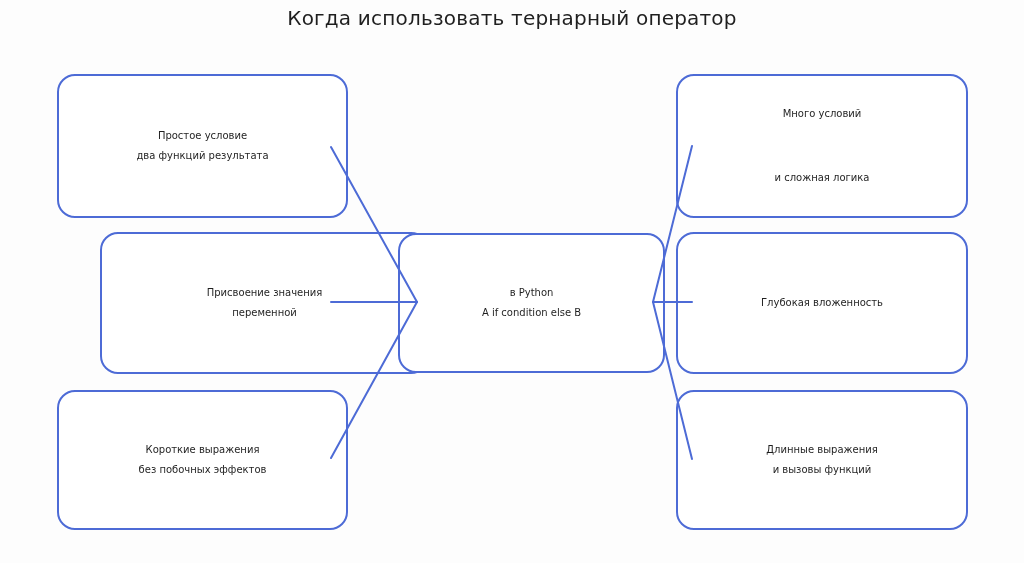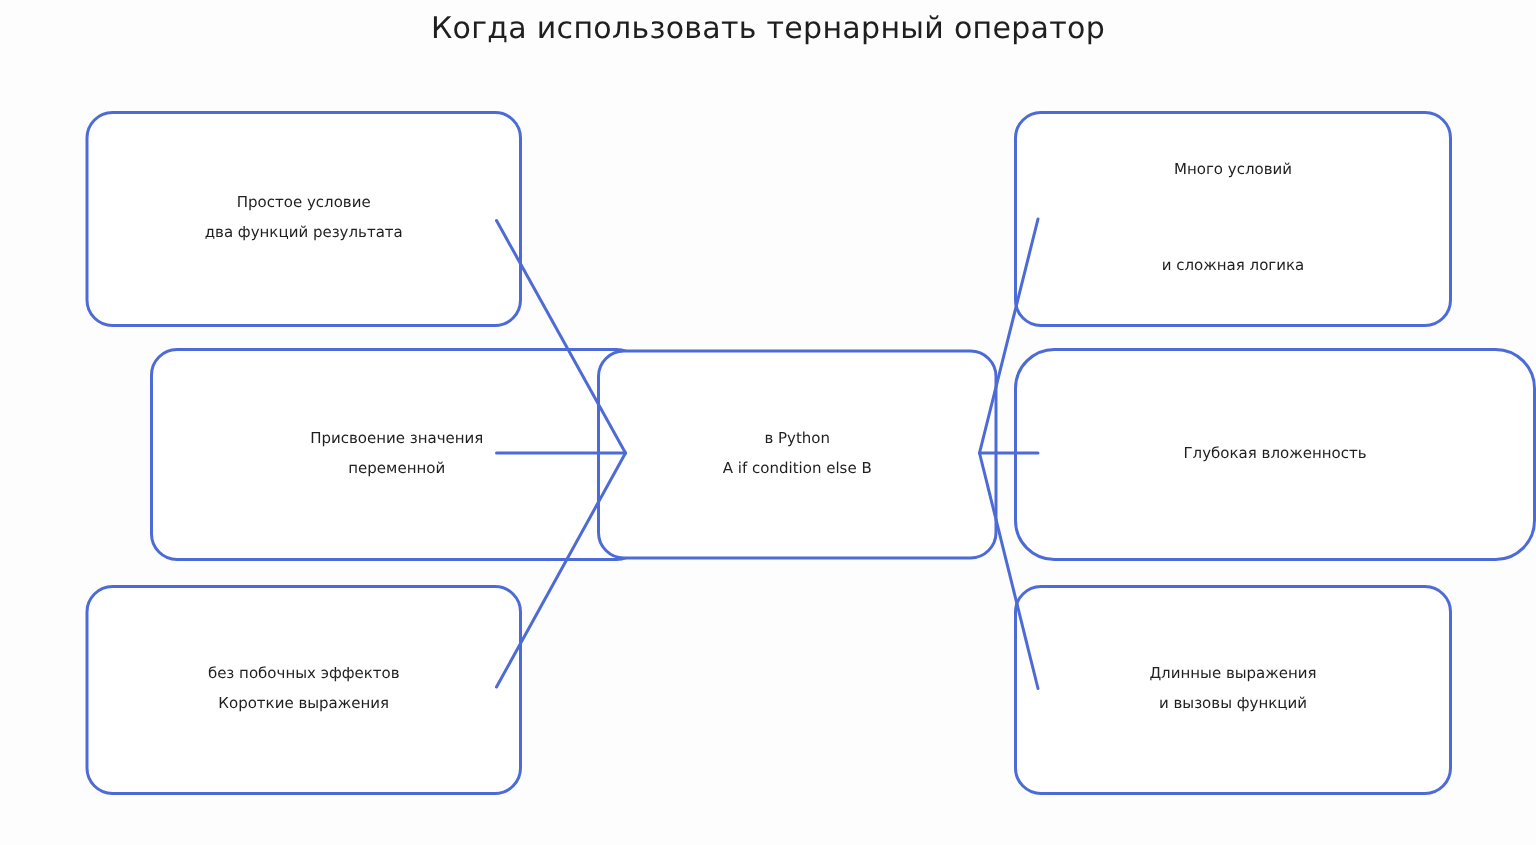--- a/index.html
+++ b/index.html
@@ -46,21 +46,21 @@
   }
   .node .ln{display:block;}
   
   .n-l1{left:57px;top:74px;width:291px;height:144px;}
   .n-l2{left:57px;top:232px;width:329px;height:142px;margin-left:43px;}
   .n-l3{left:57px;top:390px;width:291px;height:140px;}
   
   .n-c{left:398px;top:233px;width:267px;height:140px;}
   
   .n-r1{left:676px;top:74px;width:292px;height:144px;gap:44px;}
-  .n-r2{left:676px;top:232px;width:348px;height:142px;border-radius:27px;}
+  .n-r2{left:676px;top:232px;width:292px;height:142px;}
   .n-r3{left:676px;top:390px;width:292px;height:140px;}
 
   svg.connectors{
     position:absolute;
     left:0;top:0;
     width:1024px;height:563px;
     z-index:2;
     pointer-events:none;
   }
   svg.connectors line{
@@ -79,22 +79,22 @@
 
   <div class="node n-l1">
     <span class="ln">Простое условие</span>
     <span class="ln">два функций результата</span>
   </div>
   <div class="node n-l2">
     <span class="ln">Присвоение значения</span>
     <span class="ln">переменной</span>
   </div>
   <div class="node n-l3">
+    <span class="ln">Короткие выражения</span>
     <span class="ln">без побочных эффектов</span>
-    <span class="ln">Короткие выражения</span>
   </div>
 
   <div class="node n-c">
     <span class="ln">в Python</span>
     <span class="ln">A if condition else B</span>
   </div>
 
   <div class="node n-r1">
     <span class="ln">Много условий</span>
     <span class="ln">и сложная логика</span>

